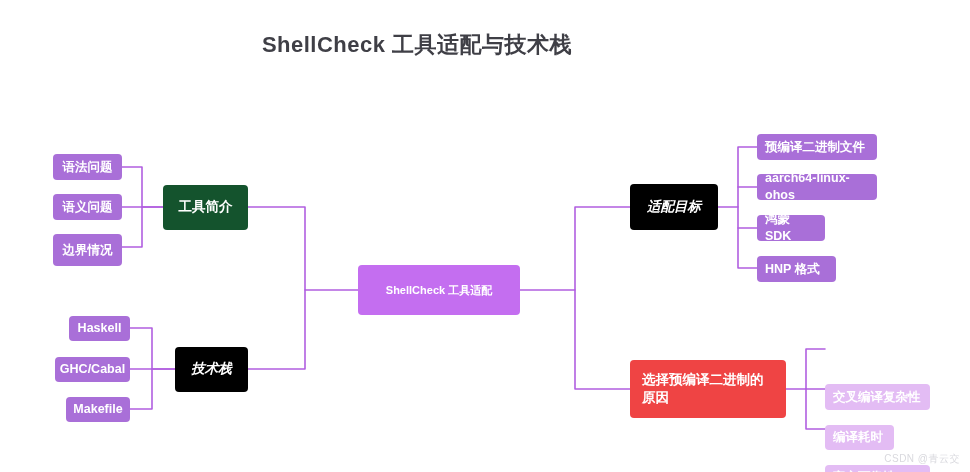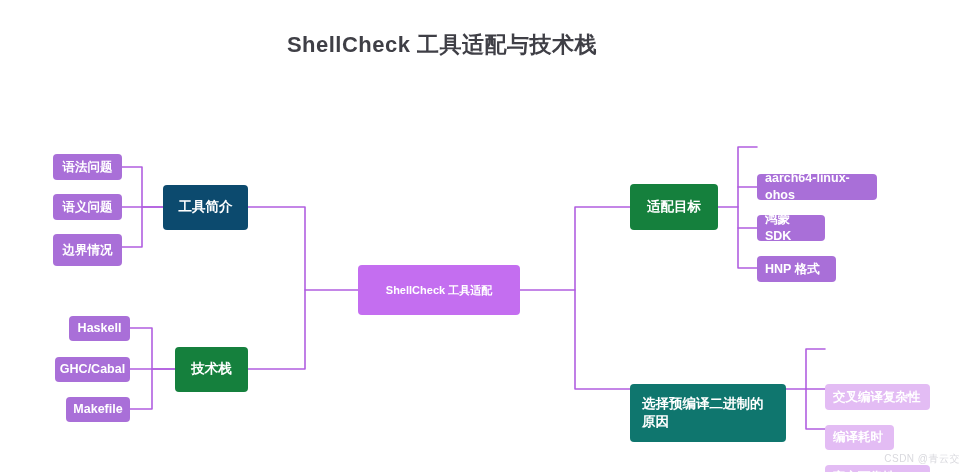--- a/index.html
+++ b/index.html
@@ -18,21 +18,20 @@
   #title {
     position: absolute;
     left: 0;
     top: 30px;
     width: 834px;
     text-align: center;
     font-size: 22px;
     font-weight: bold;
     color: #3f3f46;
     letter-spacing: 0.5px;
-    margin-left: 25px;
   }
   svg#edges {
     position: absolute;
     left: 0;
     top: 0;
     width: 970px;
     height: 472px;
     pointer-events: none;
   }
   .node {
@@ -44,23 +43,23 @@
     color: #ffffff;
     font-weight: bold;
     line-height: 1.35;
     white-space: pre-line;
   }
   .node.center-align { justify-content: center; text-align: center; }
   .node.left-align  { justify-content: flex-start; text-align: left; }
 
   
   .tier-root    { background: #c46ef0; }
-  .tier-b1      { background: #0c4a6e; }
-  .tier-b2      { background: #15803d; }
-  .tier-b3      { background: #0f766e; margin-top: 24px; }
+  .tier-b1      { background: #14532d; }
+  .tier-b2      { background: #000000; font-style: italic; }
+  .tier-b3      { background: #ef4444; }
   .leaf-dark    { background: #a96fd8; }
   .leaf-light   { background: #e3bcf4; margin-top: 48px; }
 
   .fs-root { font-size: 11px; }
   .fs-b    { font-size: 13.5px; }
   .fs-leaf { font-size: 12.5px; }
 
   #watermark {
     position: absolute;
     right: 10px;
@@ -117,20 +116,21 @@
   <div class="node leaf-dark fs-leaf center-align" style="left:53px; top:234px; width:69px; height:26px; padding:16px 6px;text-align:right;">边界情况</div>
 
   <div class="node tier-b2 fs-b center-align" style="left:175px; top:347px; width:73px; height:45px; padding:0 8px;">技术栈</div>
 
   <div class="node leaf-dark fs-leaf center-align" style="left:69px; top:316px; width:61px; height:25px; padding:4px 6px;">Haskell</div>
   <div class="node leaf-dark fs-leaf center-align" style="left:55px; top:357px; width:75px; height:25px; padding:0 6px;">GHC/Cabal</div>
   <div class="node leaf-dark fs-leaf center-align" style="left:66px; top:397px; width:64px; height:25px; padding:0 6px;">Makefile</div>
 
   <div class="node tier-b2 fs-b center-align" style="left:630px; top:184px; width:88px; height:46px; padding:0 8px;">适配目标</div>
 
+  <div class="node leaf-dark fs-leaf left-align" style="left:757px; top:134px; width:120px; height:26px; padding:0 8px;">预编译二进制文件</div>
   <div class="node leaf-dark fs-leaf left-align" style="left:757px; top:174px; width:120px; height:26px; padding:0 8px;">aarch64-linux-ohos</div>
   <div class="node leaf-dark fs-leaf left-align" style="left:757px; top:215px; width:68px; height:26px; padding:0 8px;">鸿蒙 SDK</div>
   <div class="node leaf-dark fs-leaf left-align" style="left:757px; top:256px; width:79px; height:26px; padding:0 8px;">HNP 格式</div>
 
   <div class="node tier-b3 fs-b left-align" style="left:630px; top:360px; width:156px; height:58px; padding:0 12px;">选择预编译二进制的
 原因</div>
 
   <div class="node leaf-light fs-leaf left-align" style="left:825px; top:336px; width:105px; height:26px; padding:0 8px;">交叉编译复杂性</div>
   <div class="node leaf-light fs-leaf left-align" style="left:825px; top:377px; width:69px; height:25px; padding:0 8px;">编译耗时</div>
   <div class="node leaf-light fs-leaf left-align" style="left:825px; top:417px; width:105px; height:25px; padding:4px 8px;">官方可靠性</div>

